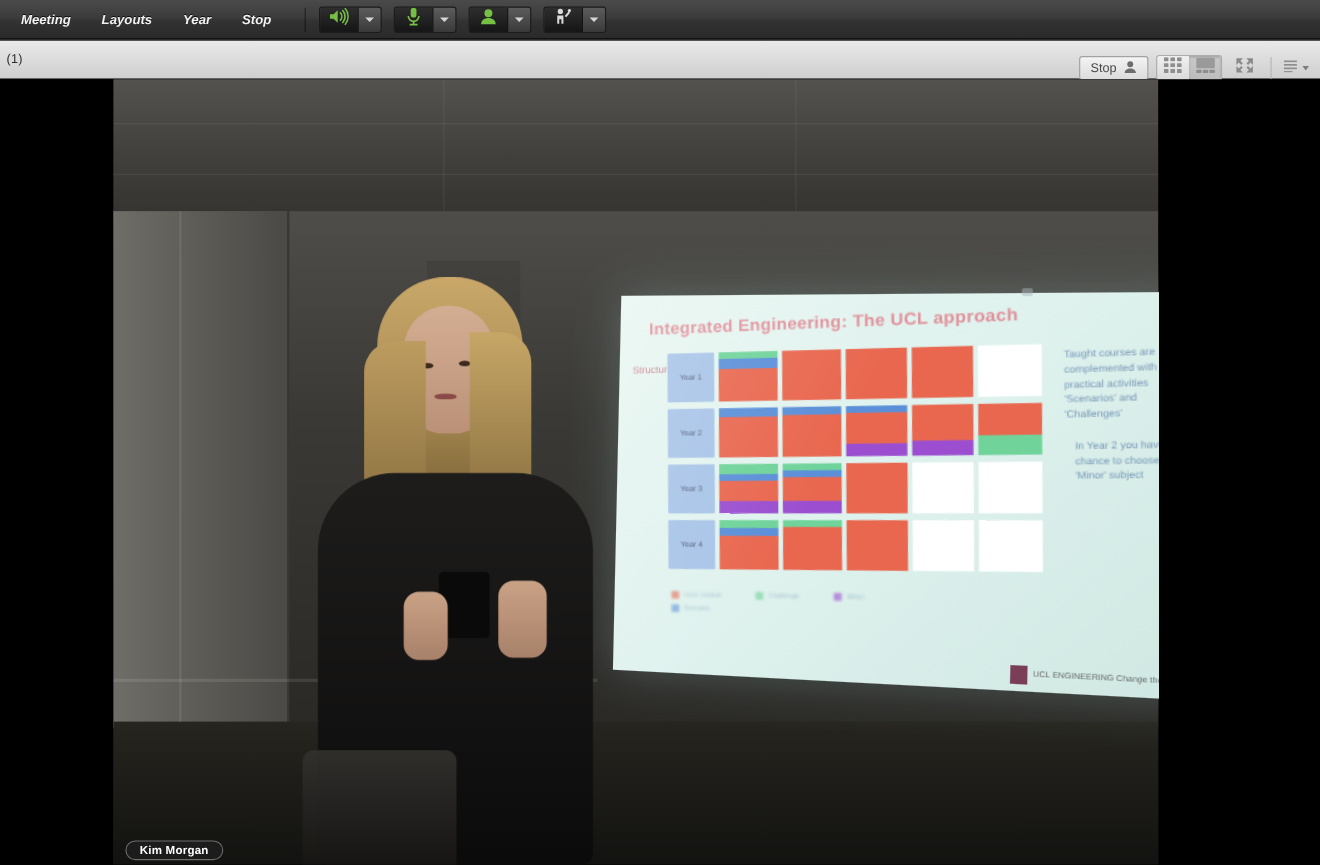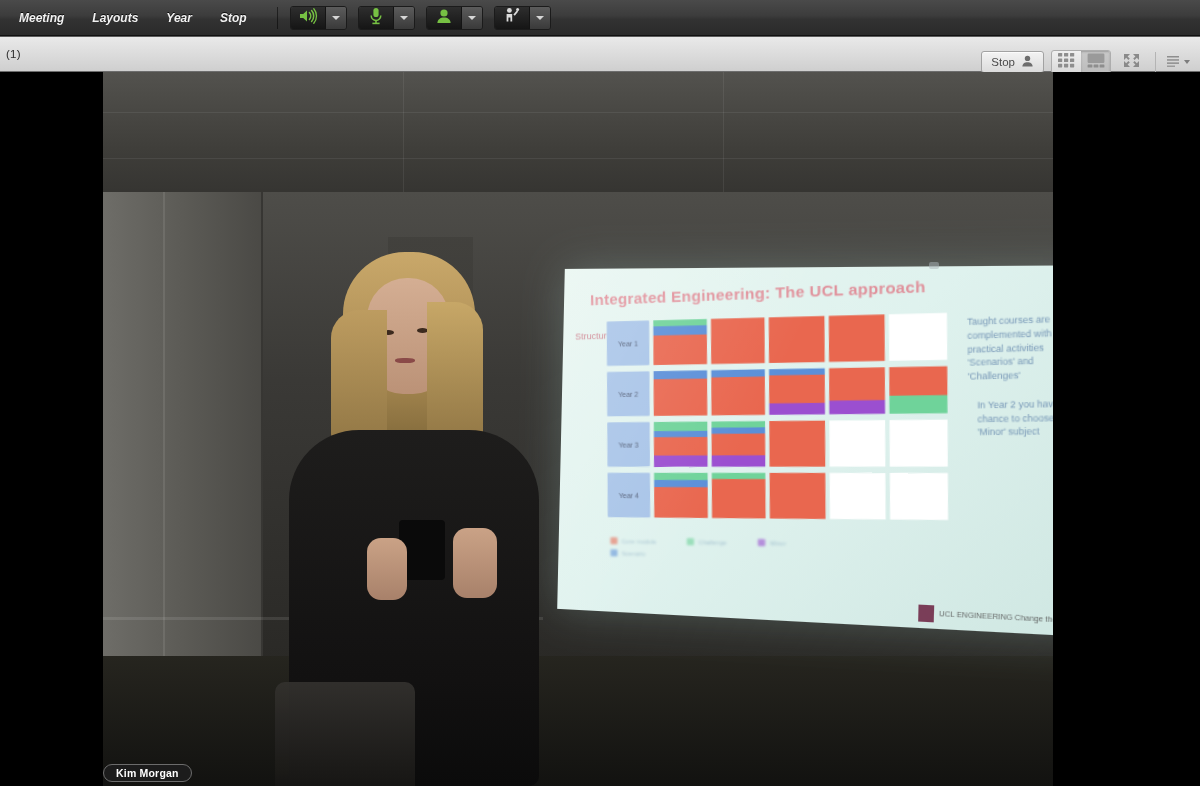--- a/index.html
+++ b/index.html
@@ -158,21 +158,21 @@
   .p-body { position:absolute; left:18px; top:178px; width:250px; height:356px;
             background: linear-gradient(180deg,#1e1d1c 0%, #121111 70%, #0b0b0b 100%);
             border-radius: 70px 70px 10px 10px; }
   .p-hand { position:absolute; background: linear-gradient(180deg,#caa286,#a8816a); border-radius:14px; }
   .p-mic { position:absolute; left:128px; top:268px; width:46px; height:60px; background:#0a0a0a; border-radius:4px; }
 
   .chair { position:absolute; left:172px; top:610px; width:140px; height:104px;
            background: linear-gradient(180deg,#34322f,#181715); border-radius:10px 10px 0 0; opacity:.9; }
 
   .namebadge {
-    position:absolute; left: 0; bottom: 4px;
+    position:absolute; left: 11px; bottom: 4px;
     background: rgba(30,30,30,.88); border:1px solid #6c6c6c; border-radius: 9px;
     color:#fff; font-size:10.5px; font-weight:bold; padding: 2px 12px;
     letter-spacing:.2px;
   }
 </style>
 </head>
 <body>
 
 <div id="app">
 

